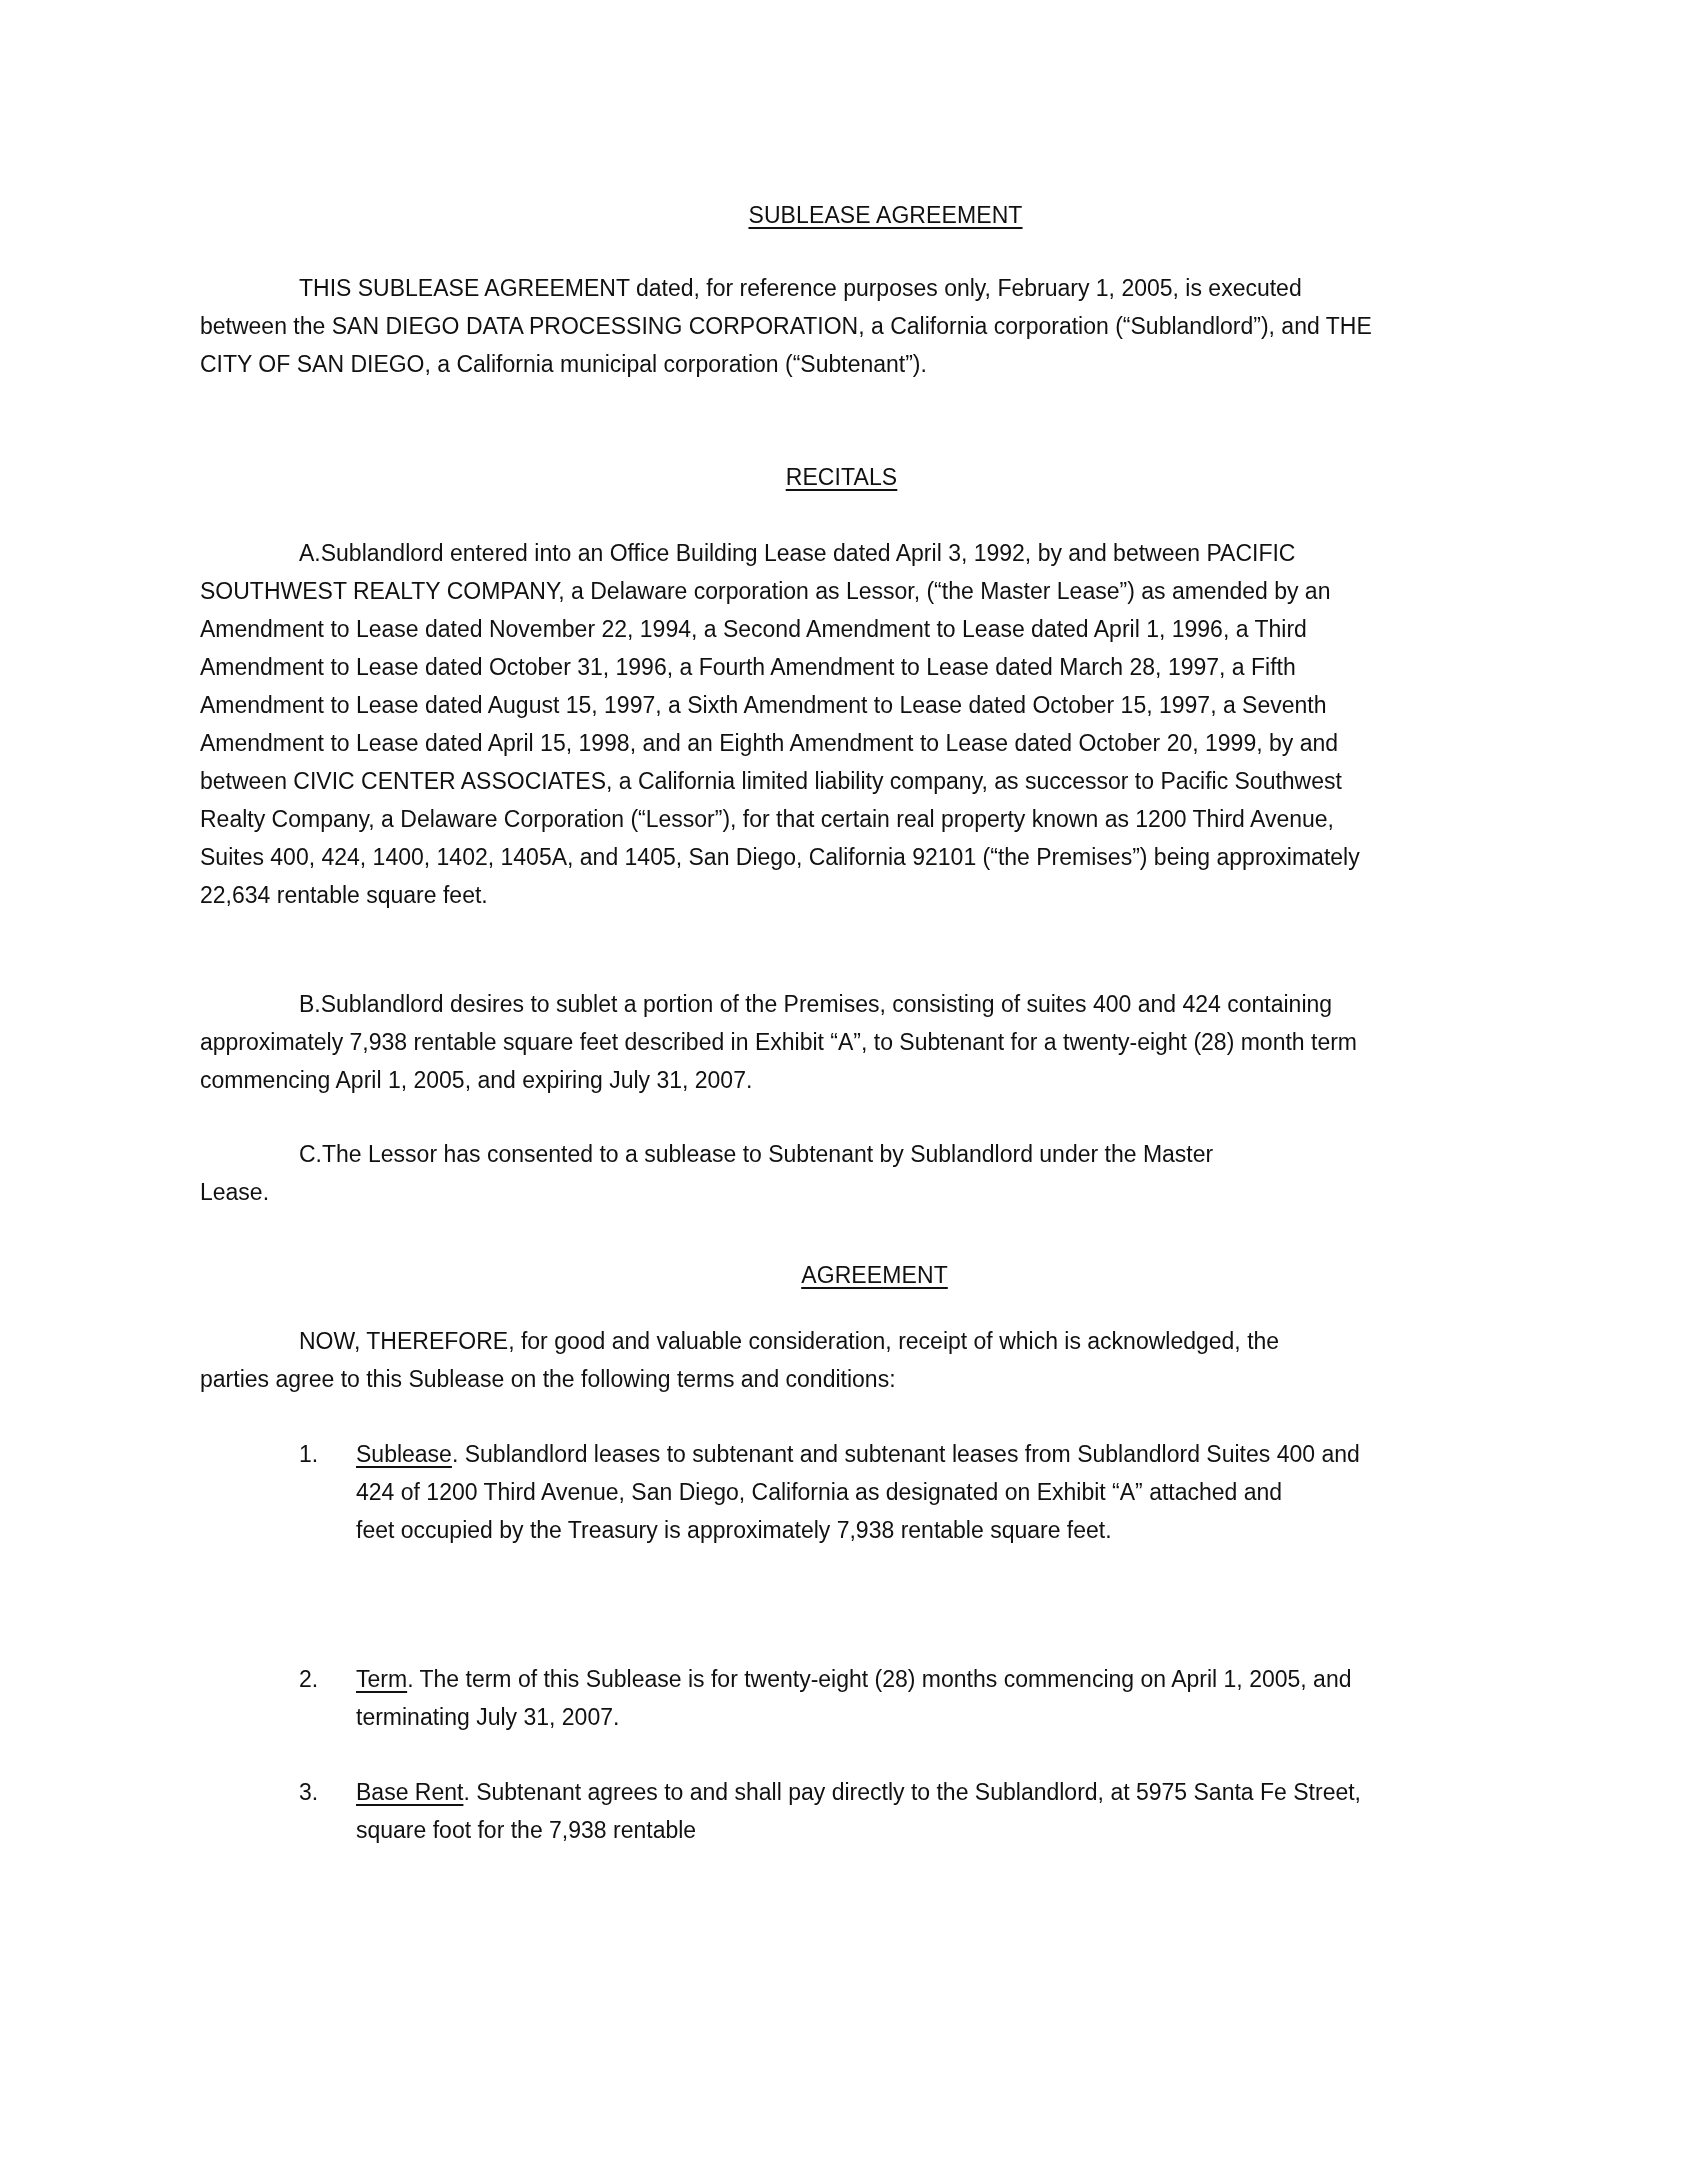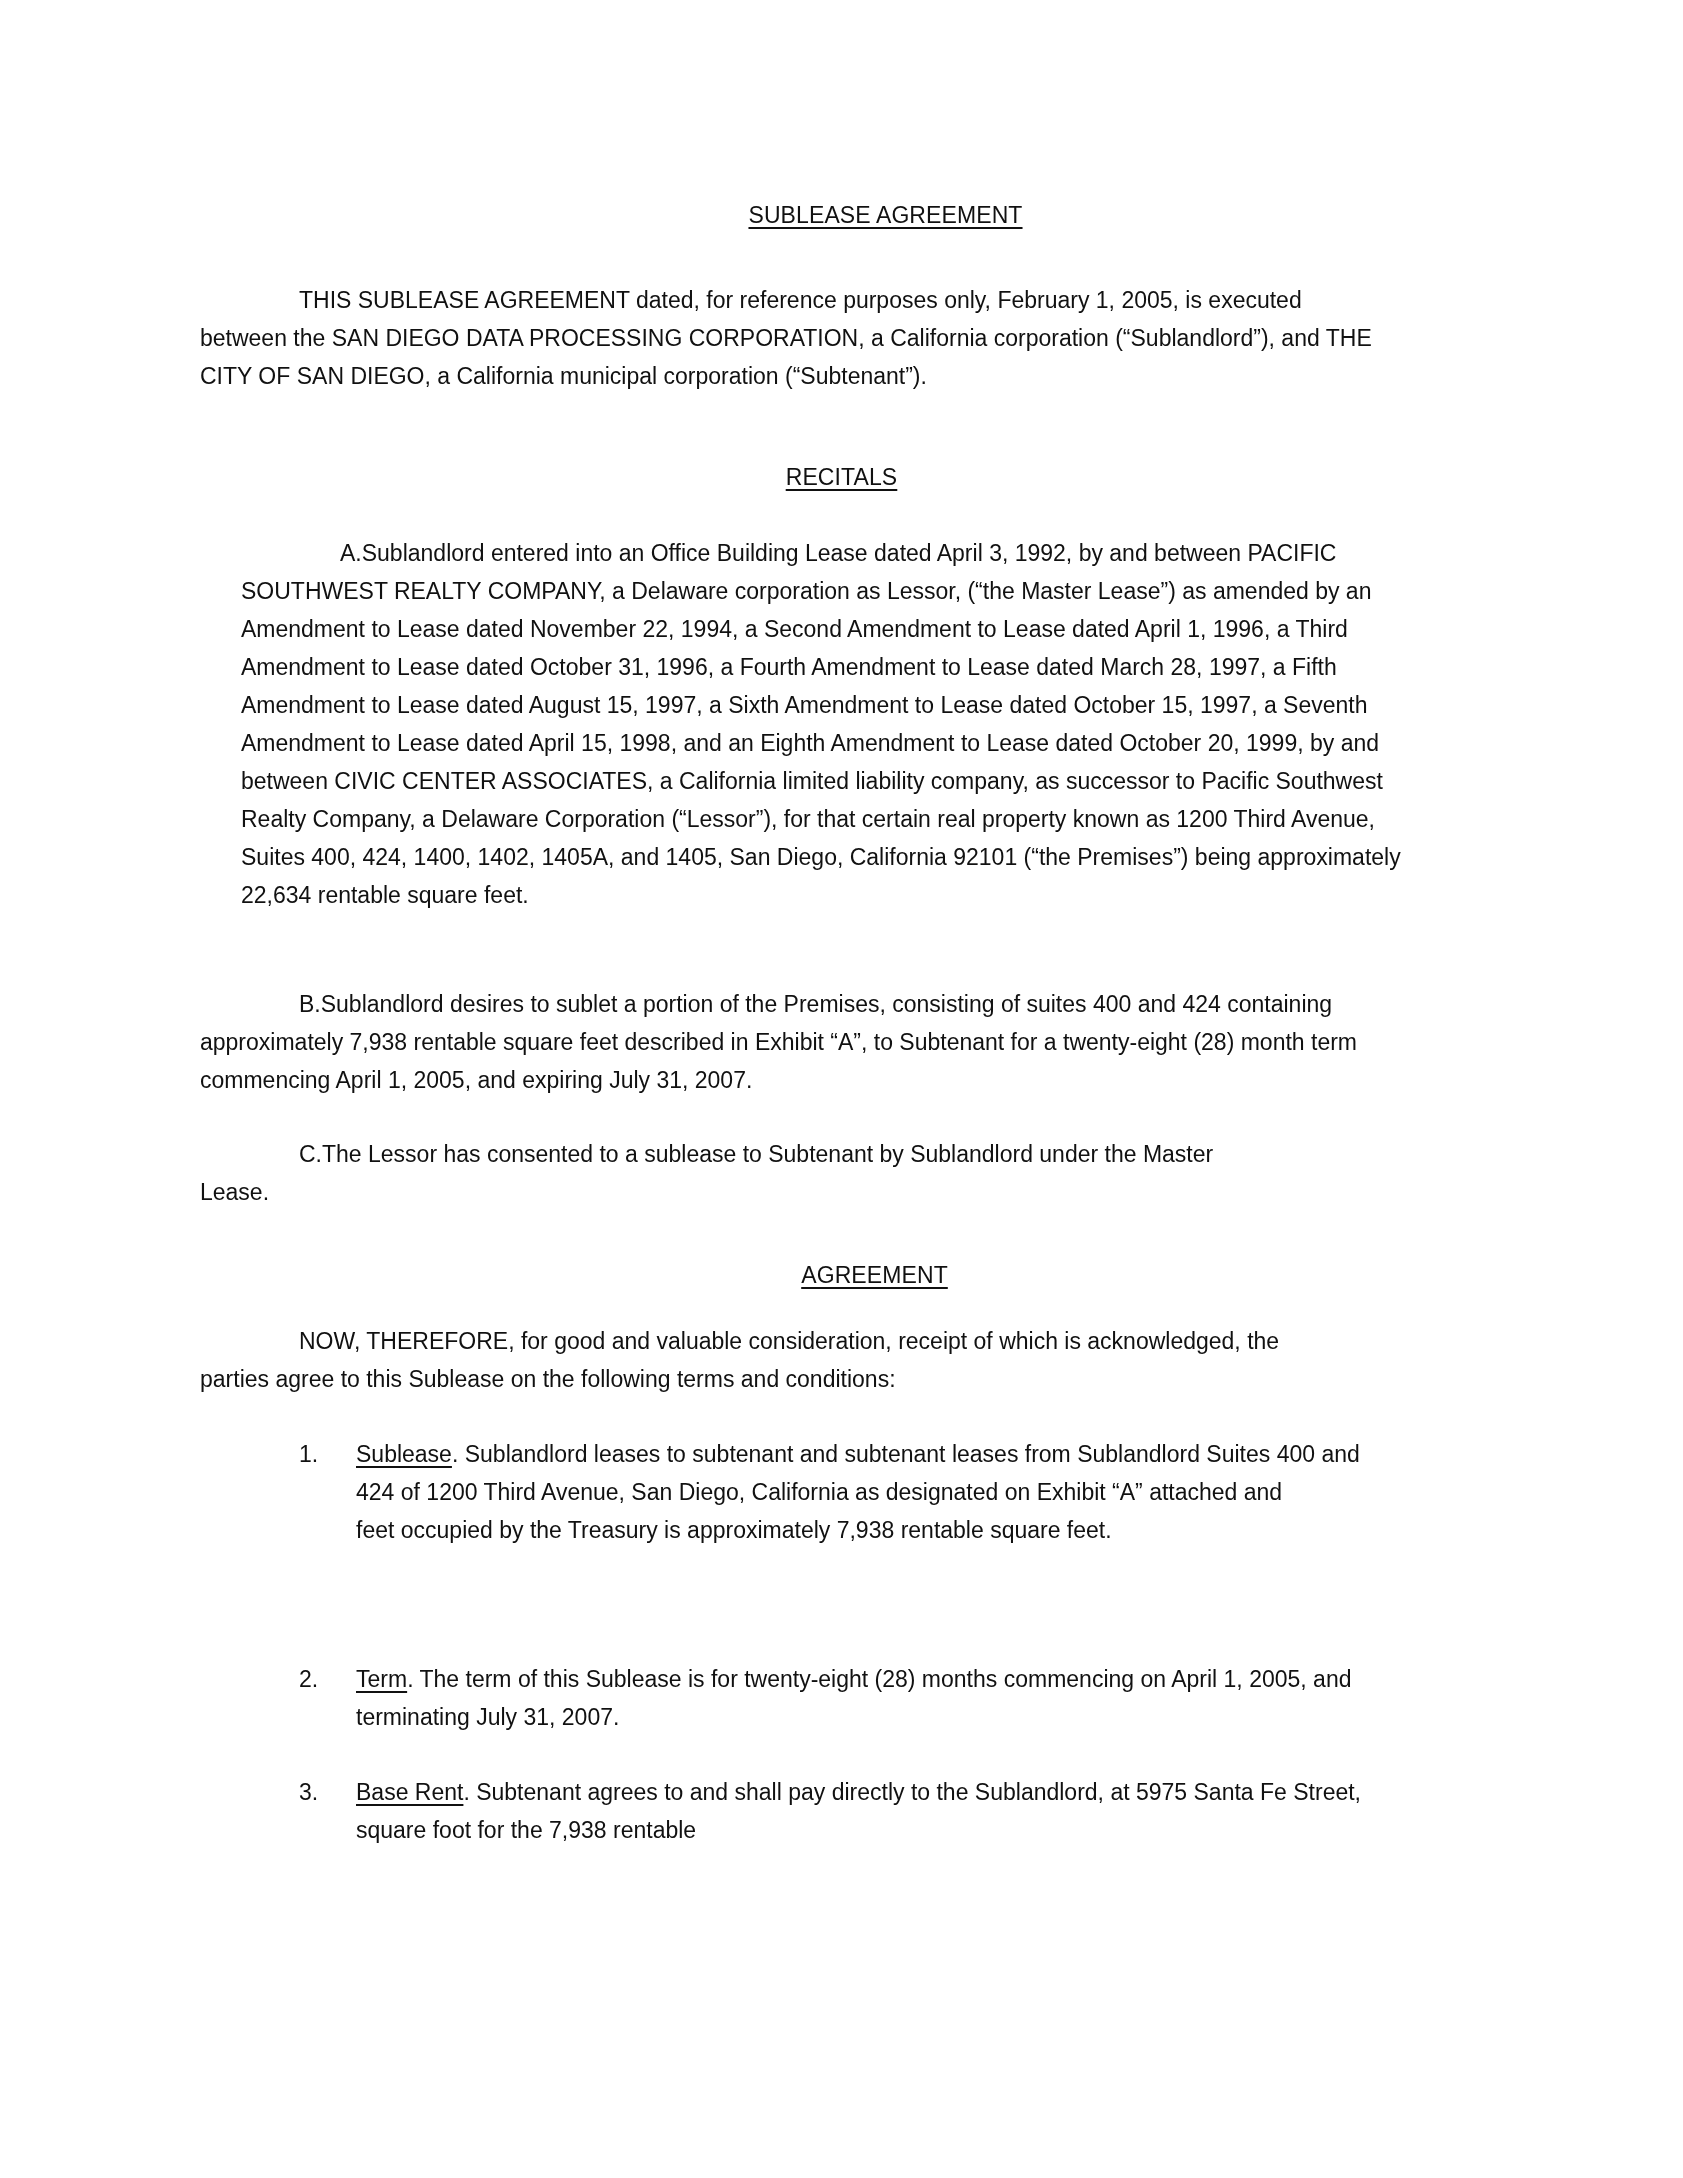--- a/index.html
+++ b/index.html
@@ -73,29 +73,29 @@
       text-decoration-thickness: 2px;
     }
   </style>
 </head>
 <body>
 
 <div class="page">
 
   <div class="heading" style="top:196px;margin-left:44px;">SUBLEASE AGREEMENT</div>
 
-  <div class="para" style="top:281px;">
+  <div class="para" style="top:269px;">
     <span class="line indent">THIS SUBLEASE AGREEMENT dated, for reference purposes only, February 1, 2005,  is executed</span>
     <span class="line">between the SAN DIEGO DATA PROCESSING CORPORATION, a California  corporation (“Sublandlord”), and THE</span>
     <span class="line">CITY OF SAN DIEGO, a California municipal  corporation (“Subtenant”).</span>
   </div>
 
   <div class="heading" style="top:458px;">RECITALS</div>
 
-  <div class="para" style="top:534px; line-height:38px;margin-left:41px;">
+  <div class="para" style="top:534px; line-height:38px;">
     <span class="line indent">A.Sublandlord entered into an Office Building Lease dated April 3, 1992, by and between  PACIFIC</span>
     <span class="line">SOUTHWEST REALTY COMPANY, a Delaware corporation as Lessor, (“the Master  Lease”) as amended by an</span>
     <span class="line">Amendment to Lease dated November 22, 1994, a Second  Amendment to Lease dated April 1, 1996, a Third</span>
     <span class="line">Amendment to Lease dated October 31, 1996,  a Fourth Amendment to Lease dated March 28, 1997, a Fifth</span>
     <span class="line">Amendment to Lease dated August  15, 1997, a Sixth Amendment to Lease dated October 15, 1997, a Seventh</span>
     <span class="line">Amendment to Lease  dated April 15, 1998, and an Eighth Amendment to Lease dated October 20, 1999, by and</span>
     <span class="line">between CIVIC CENTER ASSOCIATES, a California limited liability company, as successor to  Pacific Southwest</span>
     <span class="line">Realty Company, a Delaware Corporation (“Lessor”), for that certain real  property known as 1200 Third Avenue,</span>
     <span class="line">Suites 400, 424, 1400, 1402, 1405A, and 1405, San  Diego, California 92101 (“the Premises”) being approximately</span>
     <span class="line">22,634 rentable square feet.</span>

